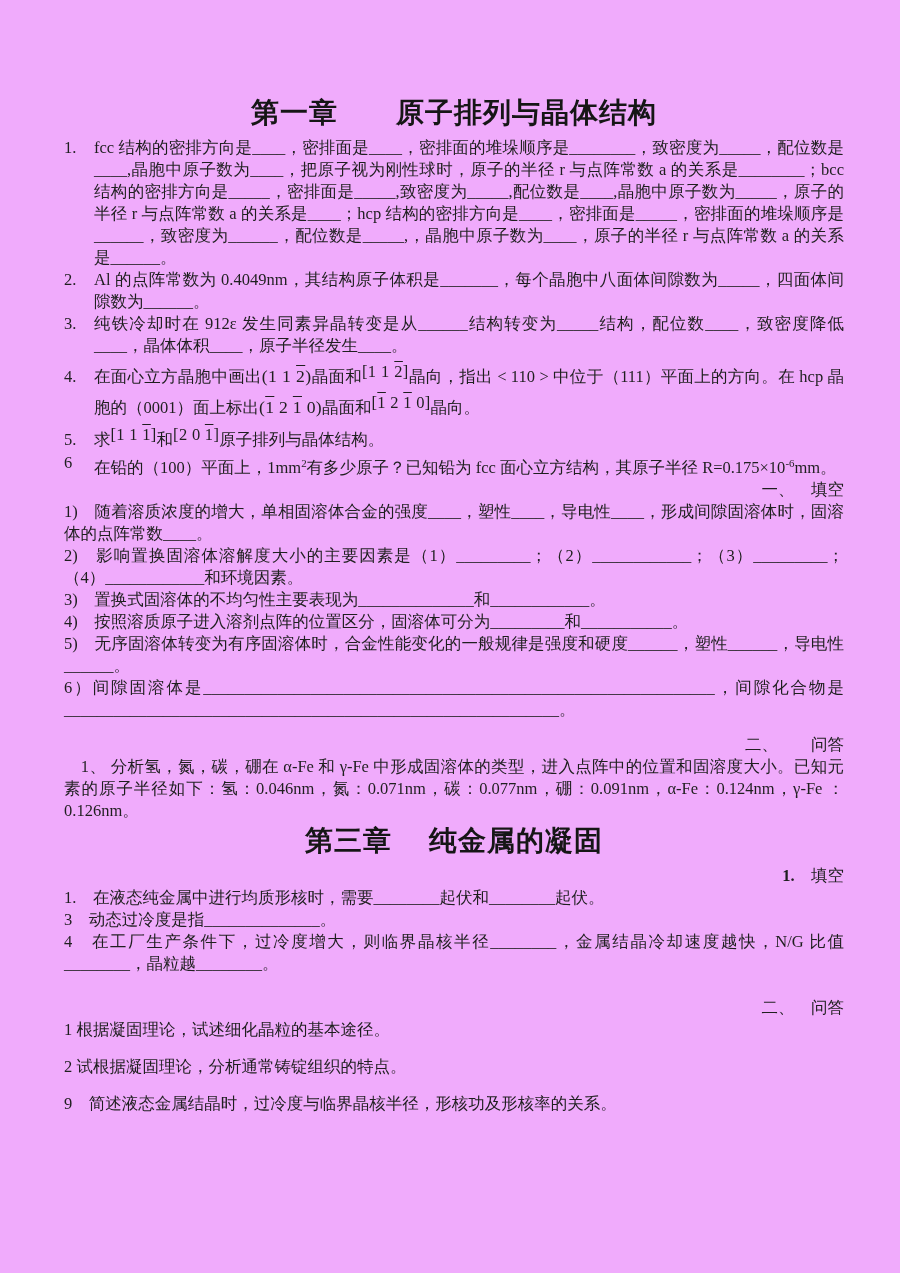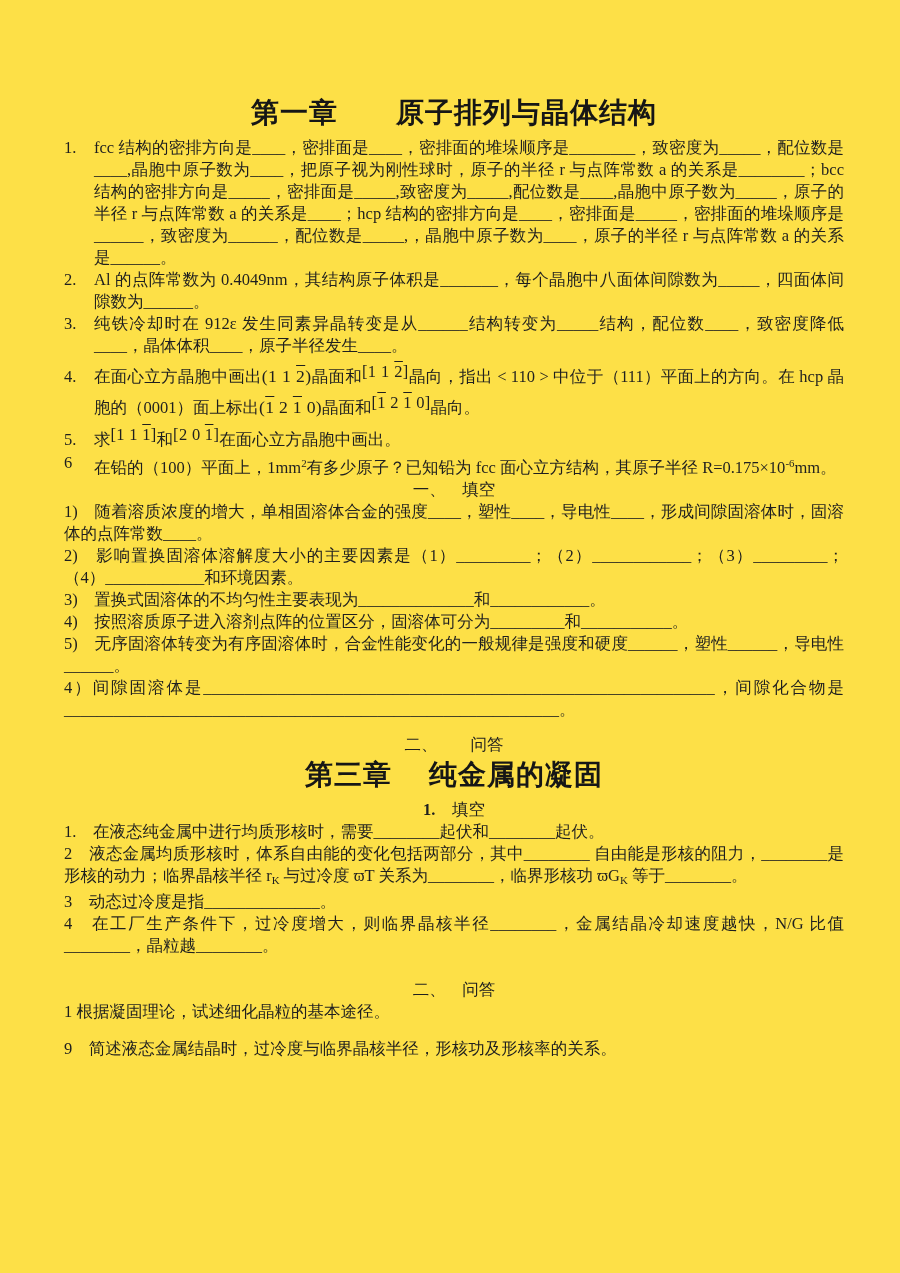--- a/index.html
+++ b/index.html
@@ -13,39 +13,39 @@
   .content{position:absolute;left:64px;top:94px;width:780px;}
   .chapter-title{
     font-size:28px;font-weight:bold;text-align:center;
     margin:2px 0 7px 0;line-height:34px;letter-spacing:1px;color:#161616;
   }
   .blocks{width:100%;}
   .p{margin:0;text-align:justify;}
   .li{display:flex;margin:0;}
   .li .num{flex:0 0 30px;}
   .li .body{flex:1;text-align:justify;}
-  .sect{text-align:center;}
+  .sect{text-align:right;}
   .mt{margin-top:13px;}
   .mt-lg{margin-top:22px;}
   .qa{margin-bottom:15px;}
   .roomy{line-height:31px;margin:4px 0;}
   .tall{line-height:25px;}
   .sg-t{}
   .sg-u{}
   .sg-ov{text-decoration:overline;}
   .sg-b{font-weight:bold;}
   .sg-sup{font-size:0.66em;vertical-align:0.55em;letter-spacing:0;}
   .sg-sub{font-size:0.66em;vertical-align:-0.25em;letter-spacing:0;}
   .sg-br{position:relative;top:-0.3em;letter-spacing:0.3px;}
   .sg-par{font-size:1.07em;letter-spacing:0.3px;}
 </style>
 </head>
 <body>
 
-<div class="page" style="background: #fde047; color: rgb(31, 31, 31);">
+<div class="page" style="background: #f0abfc; color: rgb(31, 31, 31);">
   <div class="content">
 
     <section>
       <h1 class="chapter-title">第一章　　原子排列与晶体结构</h1>
       <div class="blocks">
           <div class="li">
             <span class="num">1.</span>
             <span class="body"><span class="sg-t">fcc 结构的密排方向是____，密排面是____，密排面的堆垛顺序是________，致密度为_____，配位数是____,晶胞中原子数为____，把原子视为刚性球时，原子的半径 r 与点阵常数 a 的关系是________；bcc 结构的密排方向是_____，密排面是_____,致密度为_____,配位数是____,晶胞中原子数为_____，原子的半径 r 与点阵常数 a 的关系是____；hcp 结构的密排方向是____，密排面是_____，密排面的堆垛顺序是______，致密度为______，配位数是_____,，晶胞中原子数为____，原子的半径 r 与点阵常数 a 的关系是______。</span></span>
           </div>
           <div class="li">
@@ -55,50 +55,51 @@
           <div class="li">
             <span class="num">3.</span>
             <span class="body"><span class="sg-t">纯铁冷却时在 912ε 发生同素异晶转变是从______结构转变为_____结构，配位数____，致密度</span><span class="sg-u">降低</span><span class="sg-t">____，晶体体积____，原子半径发生____。</span></span>
           </div>
           <div class="li roomy">
             <span class="num">4.</span>
             <span class="body"><span class="sg-t">在面心立方晶胞中画出</span><span class="sg-par"><span class="sg-t">(1 1 </span><span class="sg-ov">2</span><span class="sg-t">)</span></span><span class="sg-t">晶面和</span><span class="sg-br"><span class="sg-t">[1 1 </span><span class="sg-ov">2</span><span class="sg-t">]</span></span><span class="sg-t">晶向，指出 &lt; 110 &gt; 中位于（111）平面上的方向。在 hcp 晶胞的（0001）面上标出</span><span class="sg-par"><span class="sg-t">(</span><span class="sg-ov">1</span><span class="sg-t"> 2 </span><span class="sg-ov">1</span><span class="sg-t"> 0)</span></span><span class="sg-t">晶面和</span><span class="sg-br"><span class="sg-t">[</span><span class="sg-ov">1</span><span class="sg-t"> 2 </span><span class="sg-ov">1</span><span class="sg-t"> 0]</span></span><span class="sg-t">晶向。</span></span>
           </div>
           <div class="li tall">
             <span class="num">5.</span>
-            <span class="body"><span class="sg-t">求</span><span class="sg-br"><span class="sg-t">[1 1 </span><span class="sg-ov">1</span><span class="sg-t">]</span></span><span class="sg-t">和</span><span class="sg-br"><span class="sg-t">[2 0 </span><span class="sg-ov">1</span><span class="sg-t">]</span></span><span class="sg-t">在面心立方晶胞中画出。</span></span>
+            <span class="body"><span class="sg-t">求</span><span class="sg-br"><span class="sg-t">[1 1 </span><span class="sg-ov">1</span><span class="sg-t">]</span></span><span class="sg-t">和</span><span class="sg-br"><span class="sg-t">[2 0 </span><span class="sg-ov">1</span><span class="sg-t">]</span></span><span class="sg-t">原子排列与晶体结构。</span></span>
           </div>
           <div class="li">
             <span class="num">6</span>
             <span class="body"><span class="sg-t">在铅的（100）平面上，1mm</span><span class="sg-sup">2</span><span class="sg-t">有多少原子？已知铅为 fcc 面心立方结构，其原子半径 R=0.175×10</span><span class="sg-sup">-6</span><span class="sg-t">mm。</span></span>
           </div>
         </div>
     </section>
 
     <section>
       <div class="blocks">
           <div class="p sect"><span class="sg-t">一、　填空</span></div>
           <div class="p"><span class="sg-t">1)　随着溶质浓度的增大，单相固溶体合金的强度____，塑性____，导电性____，形成间隙固溶体时，固溶体的点阵常数____。</span></div>
           <div class="p"><span class="sg-t">2)　影响置换固溶体溶解度大小的主要因素是（1）_________；（2）____________；（3）_________；（4）____________和环境因素。</span></div>
           <div class="p"><span class="sg-t">3)　置换式固溶体的不均匀性主要表现为______________和____________。</span></div>
           <div class="p"><span class="sg-t">4)　按照溶质原子进入溶剂点阵的位置区分，固溶体可分为_________和___________。</span></div>
           <div class="p"><span class="sg-t">5)　无序固溶体转变为有序固溶体时，合金性能变化的一般规律是强度和硬度______，塑性______，导电性______。</span></div>
-          <div class="p"><span class="sg-t">4）间隙固溶体是______________________________________________________________，间隙化合物是____________________________________________________________。</span></div>
+          <div class="p"><span class="sg-t">6）间隙固溶体是______________________________________________________________，间隙化合物是____________________________________________________________。</span></div>
           <div class="p sect mt"><span class="sg-t">二、　　问答</span></div>
+          <div class="p"><span class="sg-t">　1、 分析氢，氮，碳，硼在 α-Fe 和 γ-Fe 中形成固溶体的类型，进入点阵中的位置和固溶度大小。已知元素的原子半径如下：氢：0.046nm，氮：0.071nm，碳：0.077nm，硼：0.091nm，α-Fe：0.124nm，γ-Fe ：0.126nm。</span></div>
         </div>
     </section>
 
     <section>
       <h1 class="chapter-title">第三章　 纯金属的凝固</h1>
       <div class="blocks">
           <div class="p sect"><span class="sg-b">1.</span><span class="sg-t">　填空</span></div>
           <div class="p"><span class="sg-t">1.　在液态纯金属中进行均质形核时，需要________起伏和________起伏。</span></div>
-          <div class="p"><span class="sg-t">2　液态金属均质形核时，体系自由能的变化包括两部分，其中________ 自由能是形核的阻力，________是形核的动力；临界晶核半径 r</span><span class="sg-sub">K</span><span class="sg-t"> 与过冷度 ϖT 关系为________，临界形核功 ϖG</span><span class="sg-sub">K</span><span class="sg-t"> 等于________。</span></div>
           <div class="p"><span class="sg-t">3　动态过冷度是指______________。</span></div>
           <div class="p"><span class="sg-t">4　在工厂生产条件下，过冷度增大，则临界晶核半径________，金属结晶冷却速度越快，N/G 比值________，晶粒越________。</span></div>
           <div class="p sect mt-lg"><span class="sg-t">二、　问答</span></div>
           <div class="p qa"><span class="sg-t">1 根据凝固理论，试述细化晶粒的基本途径。</span></div>
+          <div class="p qa"><span class="sg-t">2 试根据凝固理论，分析通常铸锭组织的特点。</span></div>
           <div class="p qa"><span class="sg-t">9　简述液态金属结晶时，过冷度与临界晶核半径，形核功及形核率的关系。</span></div>
         </div>
     </section>
 
   </div>
 </div>
 
 </body></html>

